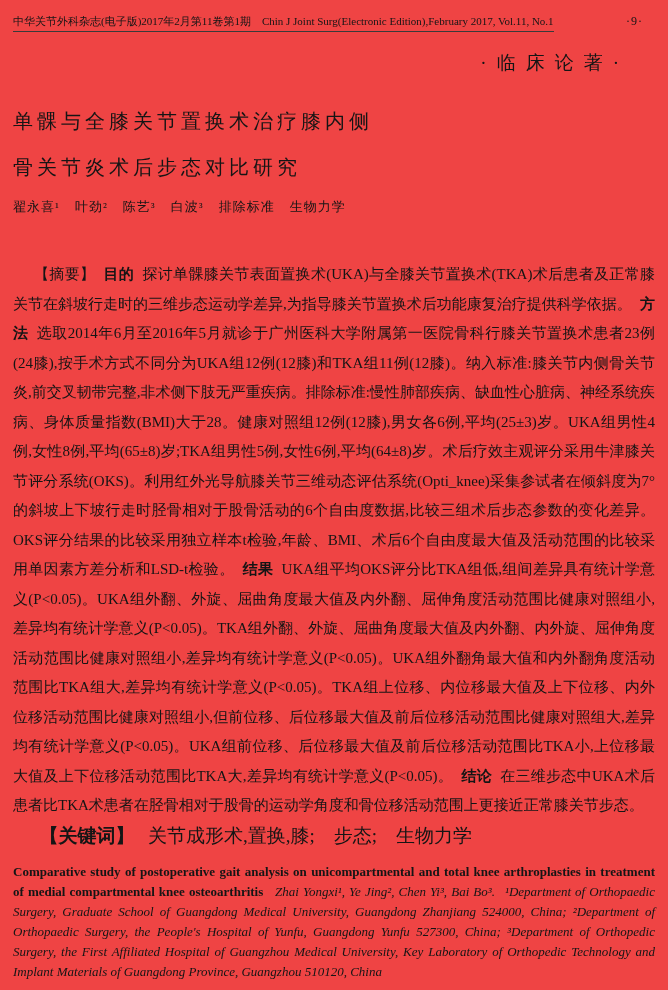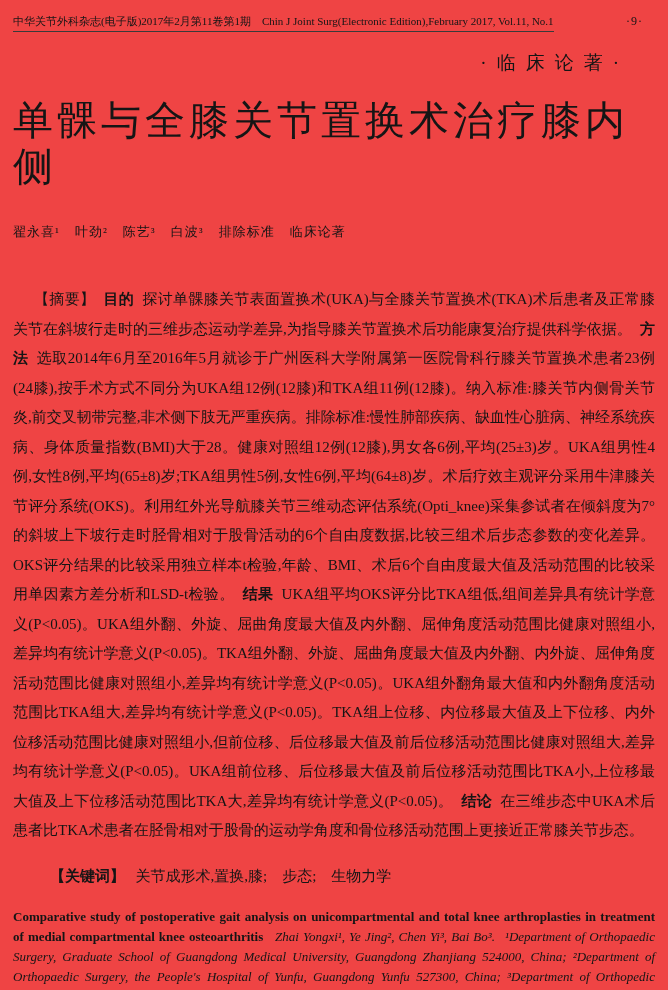--- a/index.html
+++ b/index.html
@@ -8,28 +8,28 @@
     position:relative;width:668px;height:990px;background:#ef4444;
     margin:0 auto;box-sizing:border-box;padding:14px 13px 0 13px;overflow:hidden;
   }
   
   .hdr{display:flex;justify-content:space-between;align-items:flex-start;font-size:11px;line-height:14px;}
   .hdr-journal{border-bottom:1px solid #3a3a3a;padding-bottom:3px;white-space:nowrap;}
   .hdr-page{font-size:12px;padding-right:12px;letter-spacing:1px;}
   
   .section-label{text-align:right;padding-right:26px;margin-top:18px;font-size:19px;letter-spacing:10px;line-height:26px;}
   
-  .title{margin-top:22px;font-size:40px;letter-spacing:4px;line-height:46px;font-weight:normal;}
+  .title{margin-top:22px;font-size:20px;letter-spacing:4px;line-height:46px;font-weight:normal;}
   
-  .authors{margin-top:33px;display:flex;gap:15px;font-size:13px;letter-spacing:1px;}
+  .authors{margin-top:8px;display:flex;gap:15px;font-size:13px;letter-spacing:1px;}
   
   .abstract{margin-top:44px;font-size:15px;line-height:29.5px;text-align:justify;text-indent:1.4em;margin-bottom:0;}
   .lbl{font-weight:normal;}
   .seg-label{font-weight:bold;margin:12px 0.55em;}
-  .keywords{font-size:15px;line-height:29.5px;text-indent:1.4em;margin:16px;text-align:justify;}
+  .keywords{font-size:19px;line-height:29.5px;text-indent:1.4em;margin:0;text-align:justify;}
   .kw-label{font-weight:bold;margin-right:0.7em;}
   
   .en{margin-top:12px;font-size:13px;line-height:20px;text-align:justify;}
   .en p{margin:0;}
   .en-title{font-weight:bold;}
   .en-authors,.en-affil,.en-corresponding{font-style:italic;margin-left:6px;}
   .en-authors{margin-left:0.9em;}
 </style>
 </head>
 <body>
@@ -38,29 +38,30 @@
 
   <div class="hdr">
     <span class="hdr-journal">中华关节外科杂志(电子版)2017年2月第11卷第1期　Chin J Joint Surg(Electronic Edition),February 2017, Vol.11, No.1</span>
     <span class="hdr-page">·9·</span>
   </div>
 
   <div class="section-label">·临床论著·</div>
 
   <h1 class="title" style="margin:22px 0 0 0;">
     <span style="display:block;">单髁与全膝关节置换术治疗膝内侧</span>
+    <span style="display:block;">骨关节炎术后步态对比研究</span>
   </h1>
 
   <div class="authors">
     <span>翟永喜¹</span>
     <span>叶劲²</span>
     <span>陈艺³</span>
     <span>白波³</span>
     <span>排除标准</span>
-    <span>临床论著</span>
+    <span>生物力学</span>
   </div>
 
   <p class="abstract"><span class="lbl">【摘要】</span><span class="seg-label">目的</span><span>探讨单髁膝关节表面置换术(UKA)与全膝关节置换术(TKA)术后患者及正常膝关节在斜坡行走时的三维步态运动学差异,为指导膝关节置换术后功能康复治疗提供科学依据。</span><span class="seg-label">方法</span><span>选取2014年6月至2016年5月就诊于广州医科大学附属第一医院骨科行膝关节置换术患者23例(24膝),按手术方式不同分为UKA组12例(12膝)和TKA组11例(12膝)。纳入标准:膝关节内侧骨关节炎,前交叉韧带完整,非术侧下肢无严重疾病。排除标准:慢性肺部疾病、缺血性心脏病、神经系统疾病、身体质量指数(BMI)大于28。健康对照组12例(12膝),男女各6例,平均(25±3)岁。UKA组男性4例,女性8例,平均(65±8)岁;TKA组男性5例,女性6例,平均(64±8)岁。术后疗效主观评分采用牛津膝关节评分系统(OKS)。利用红外光导航膝关节三维动态评估系统(Opti_knee)采集参试者在倾斜度为7°的斜坡上下坡行走时胫骨相对于股骨活动的6个自由度数据,比较三组术后步态参数的变化差异。OKS评分结果的比较采用独立样本t检验,年龄、BMI、术后6个自由度最大值及活动范围的比较采用单因素方差分析和LSD-t检验。</span><span class="seg-label">结果</span><span>UKA组平均OKS评分比TKA组低,组间差异具有统计学意义(P&lt;0.05)。UKA组外翻、外旋、屈曲角度最大值及内外翻、屈伸角度活动范围比健康对照组小,差异均有统计学意义(P&lt;0.05)。TKA组外翻、外旋、屈曲角度最大值及内外翻、内外旋、屈伸角度活动范围比健康对照组小,差异均有统计学意义(P&lt;0.05)。UKA组外翻角最大值和内外翻角度活动范围比TKA组大,差异均有统计学意义(P&lt;0.05)。TKA组上位移、内位移最大值及上下位移、内外位移活动范围比健康对照组小,但前位移、后位移最大值及前后位移活动范围比健康对照组大,差异均有统计学意义(P&lt;0.05)。UKA组前位移、后位移最大值及前后位移活动范围比TKA小,上位移最大值及上下位移活动范围比TKA大,差异均有统计学意义(P&lt;0.05)。</span><span class="seg-label">结论</span><span>在三维步态中UKA术后患者比TKA术患者在胫骨相对于股骨的运动学角度和骨位移活动范围上更接近正常膝关节步态。</span></p>
 
   <p class="keywords"><span class="kw-label">【关键词】</span><span>关节成形术,置换,膝;　步态;　生物力学</span></p>
 
   <div class="en">
     <p><span class="en-title">Comparative study of postoperative gait analysis on unicompartmental and total knee arthroplasties in treatment of medial compartmental knee osteoarthritis</span><span class="en-authors">Zhai Yongxi¹, Ye Jing², Chen Yi³, Bai Bo³.</span> <span class="en-affil">¹Department of Orthopaedic Surgery, Graduate School of Guangdong Medical University, Guangdong Zhanjiang 524000, China; ²Department of Orthopaedic Surgery, the People's Hospital of Yunfu, Guangdong Yunfu 527300, China; ³Department of Orthopedic Surgery, the First Affiliated Hospital of Guangzhou Medical University, Key Laboratory of Orthopedic Technology and Implant Materials of Guangdong Province, Guangzhou 510120, China</span></p>
 
   </div>

